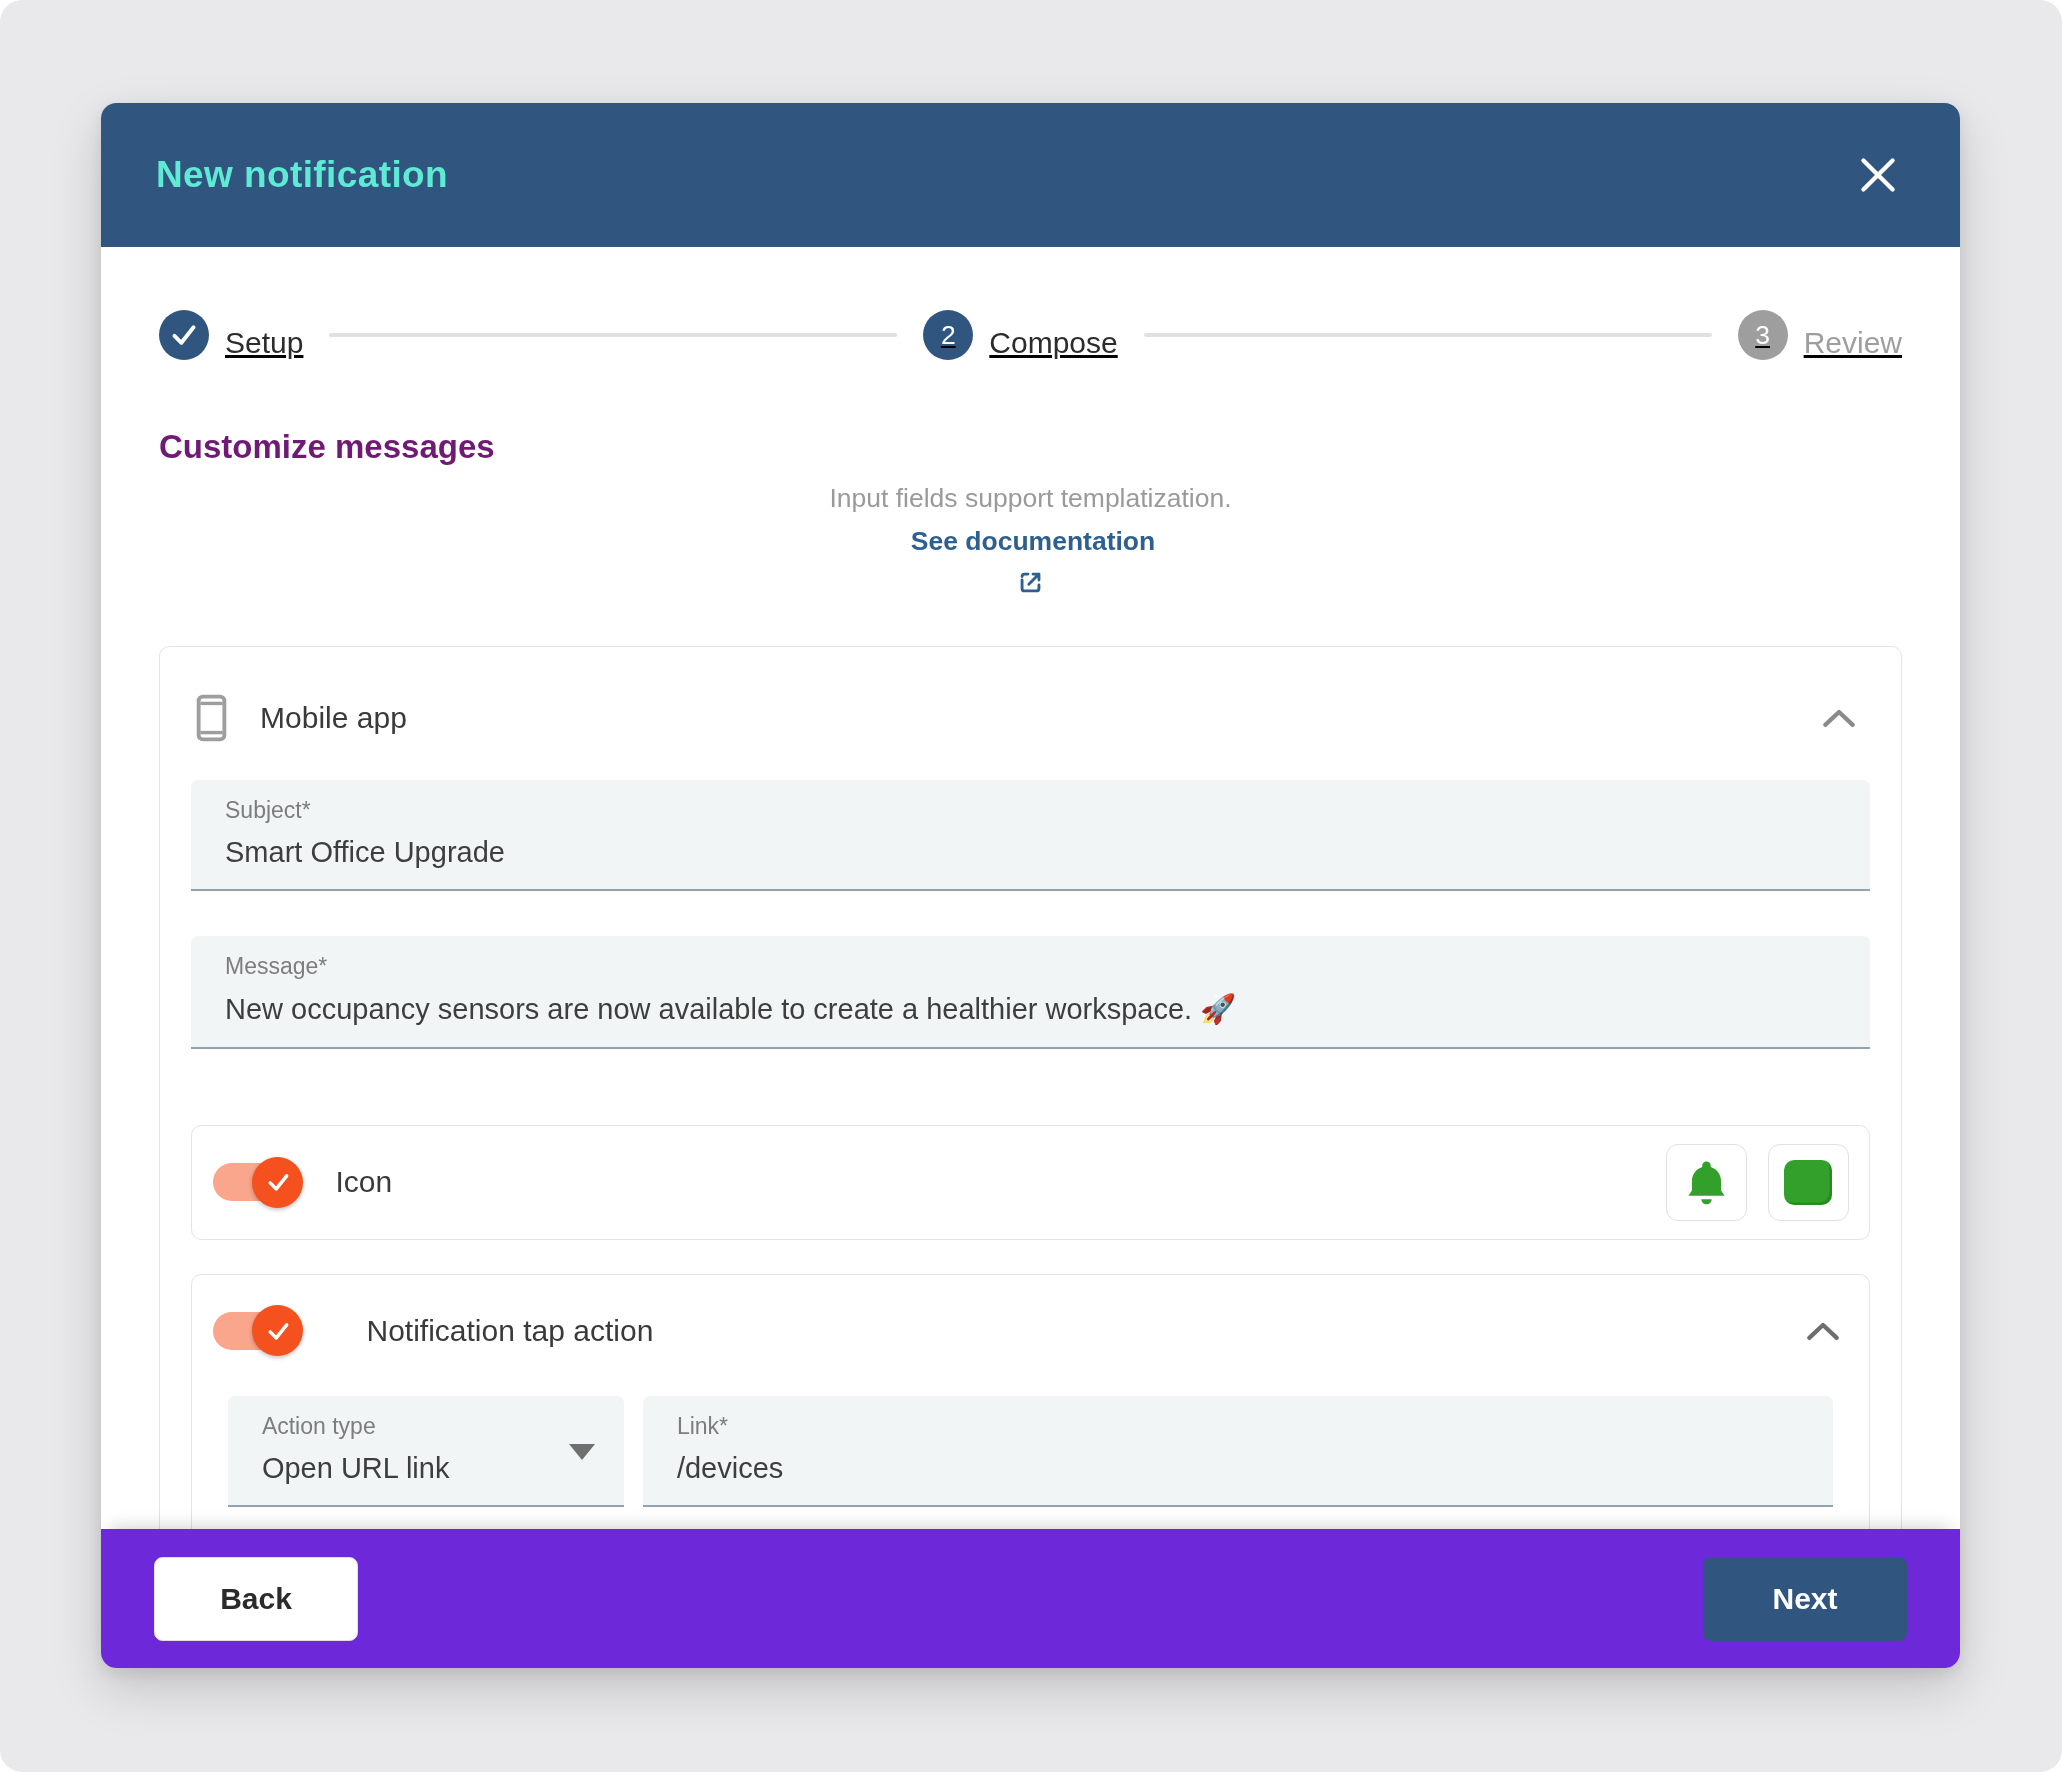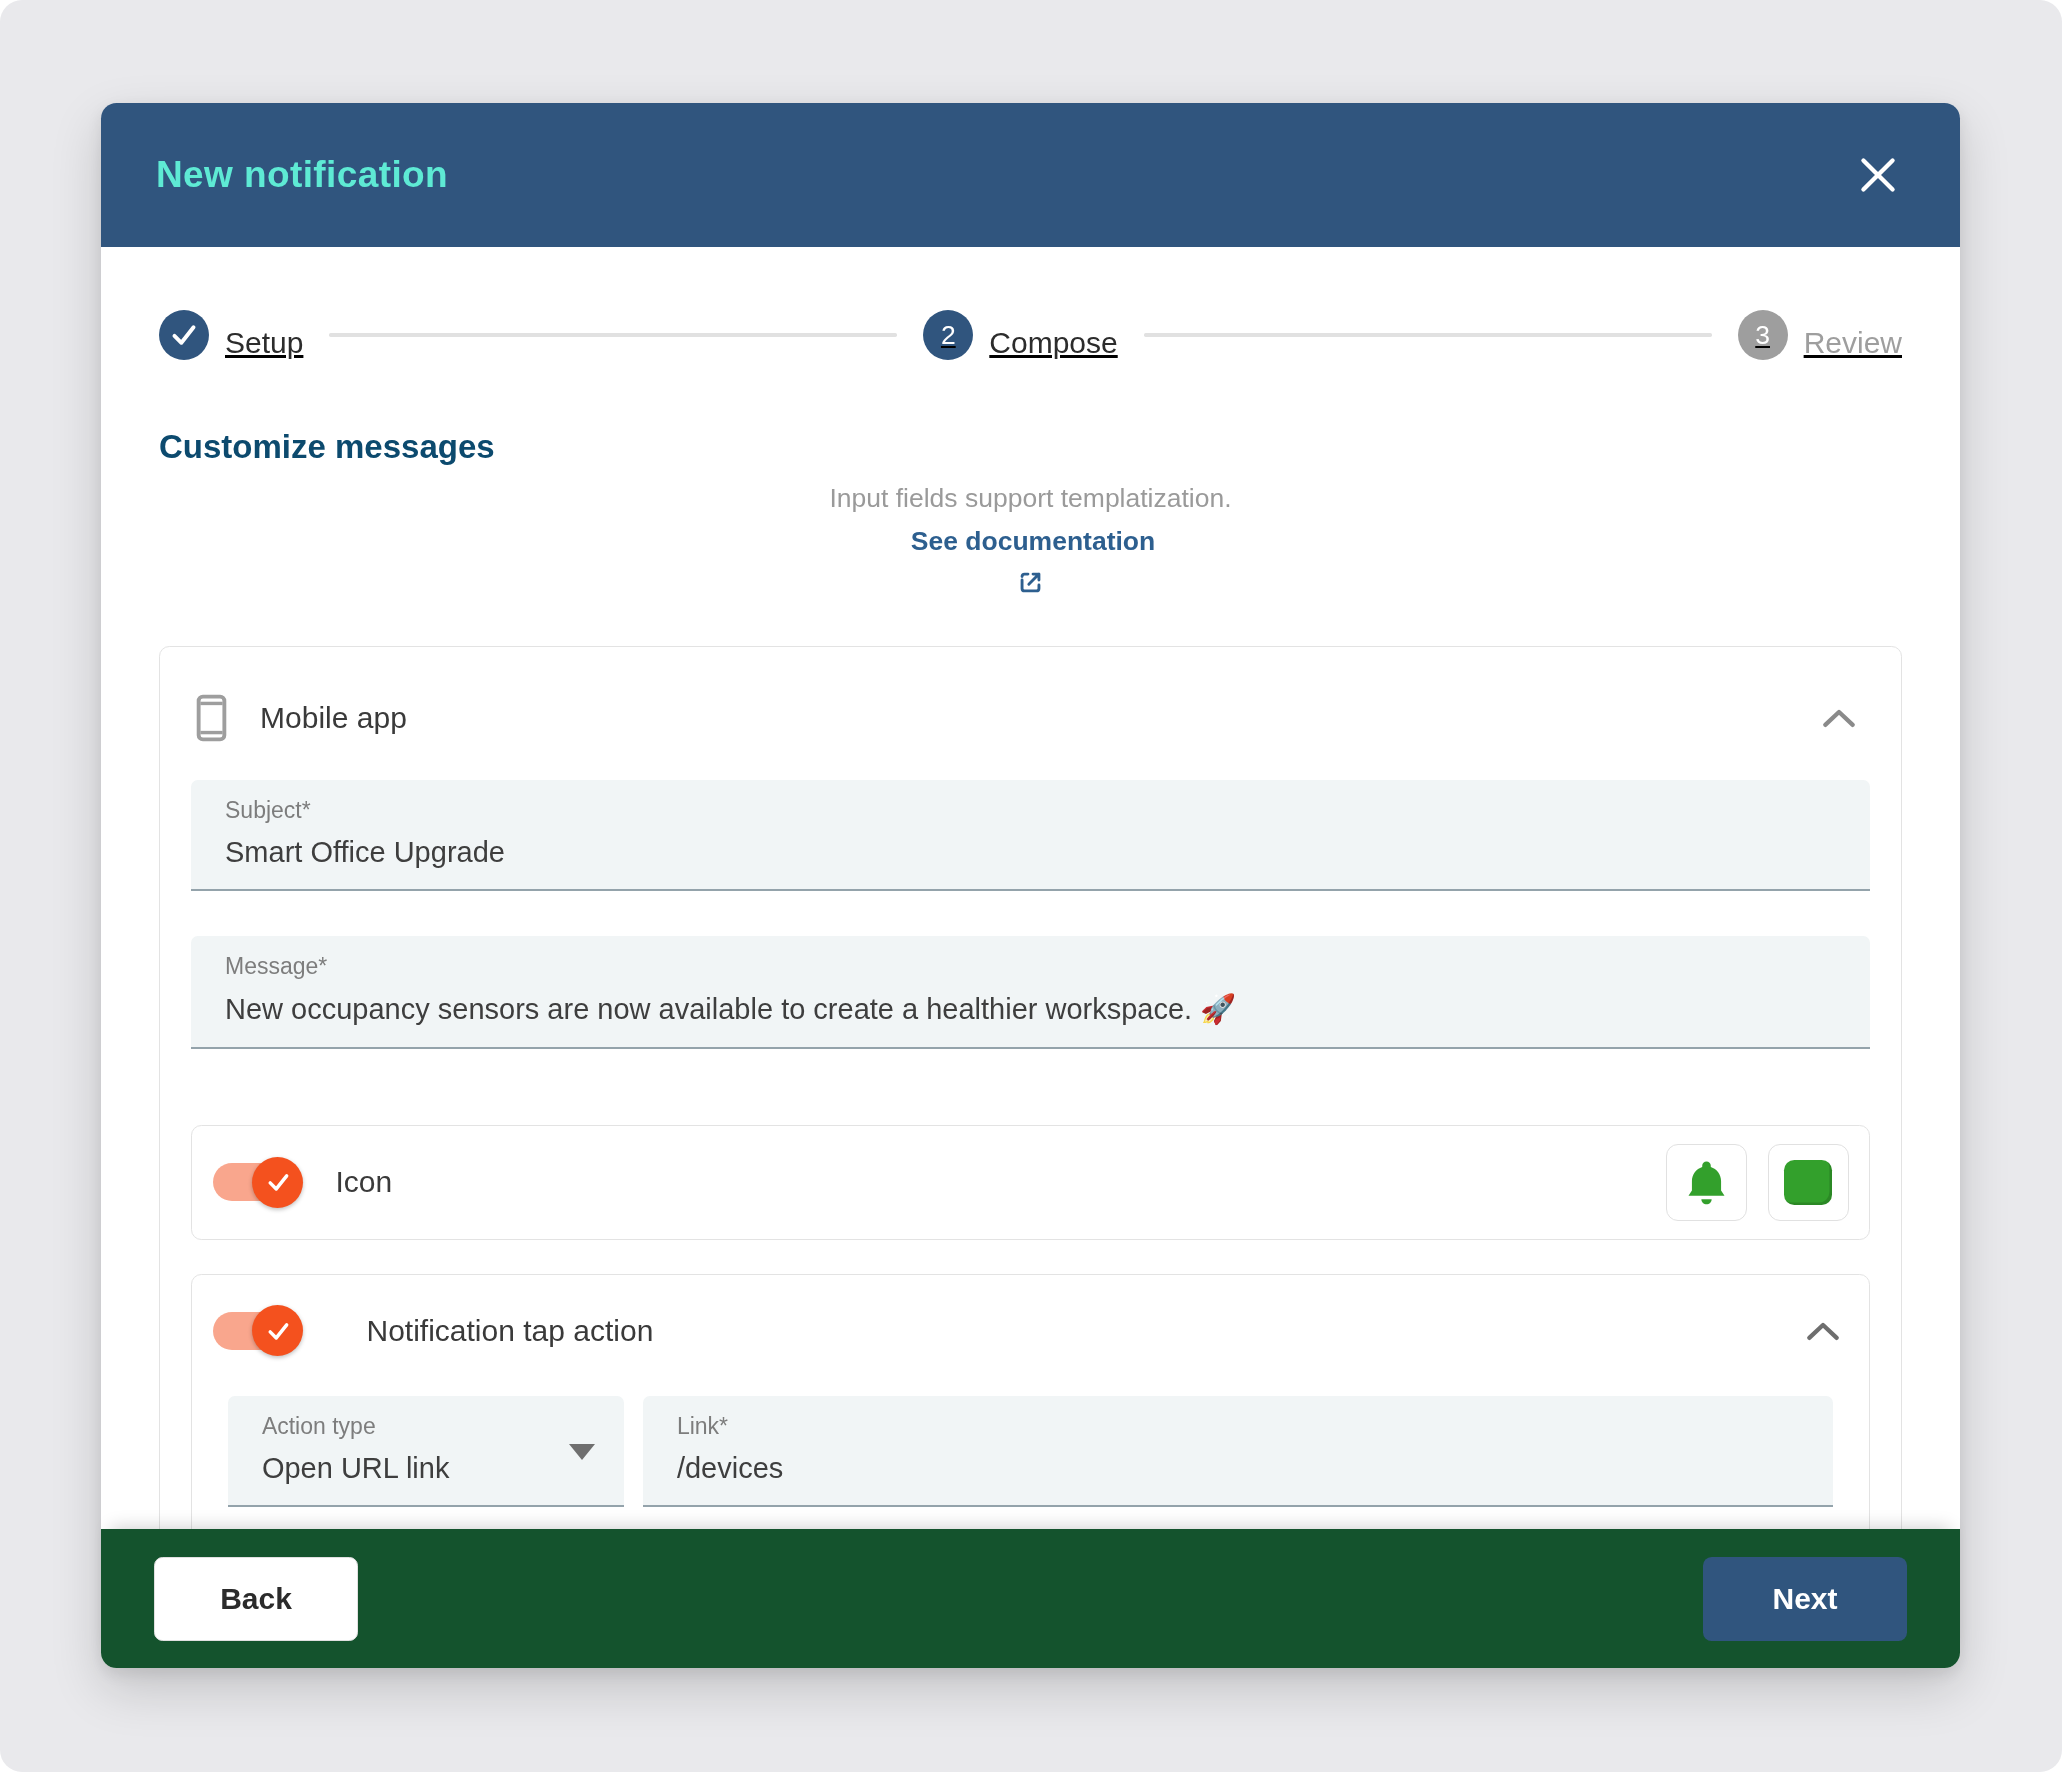--- a/index.html
+++ b/index.html
@@ -66,21 +66,21 @@
   .step-circle.upcoming { background: #9e9e9e; }
   .step-label { font-size: 30px; color: #2c2c2c; }
   .step-label.muted { color: #9e9e9e; }
   .step-connector { flex: 1; height: 3.4px; background: #e1e1e1; margin: 0 26px; border-radius: 1.7px; }
 
   
   .section-heading {
     margin-top: 68px;
     font-size: 33px;
     font-weight: 700;
-    color: #0c4a6e;
+    color: #701a75;
   }
   .section-subtext {
     margin-top: 17px;
     font-size: 26.5px;
     color: #9a9a9a;
     display: flex;
     align-items: center;
     gap: 12px;
     flex-direction: column;
   }
@@ -197,21 +197,21 @@
     border-right: 13px solid transparent;
     border-top: 16.3px solid #6f6f6f;
   }
   .field.link-field { flex: 1; }
 
   
   .modal-footer {
     position: absolute;
     left: 0; right: 0; bottom: 0;
     height: 139px;
-    background: #14532d;
+    background: #6d28d9;
     border-radius: 0 0 15.4px 15.4px;
     display: flex;
     align-items: center;
     justify-content: space-between;
     padding: 0 53px;
     box-shadow: 0 -12px 17px -10.3px rgba(0,0,0,0.18);
   }
   .btn {
     min-width: 204px;
     height: 84px;

